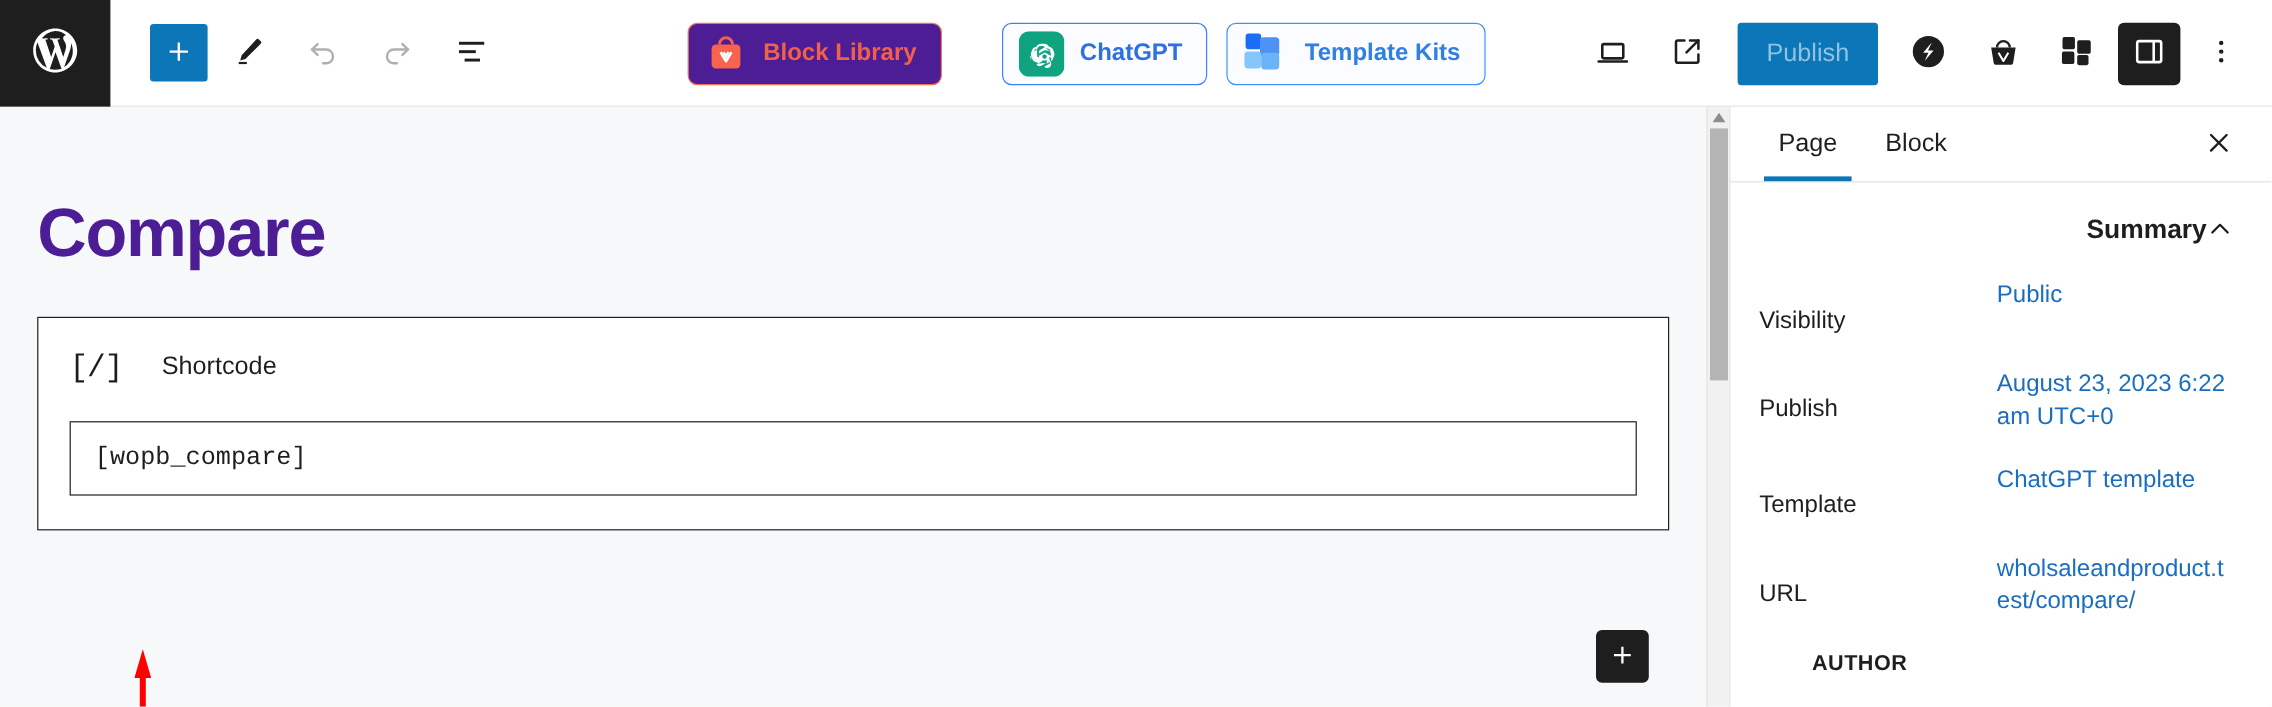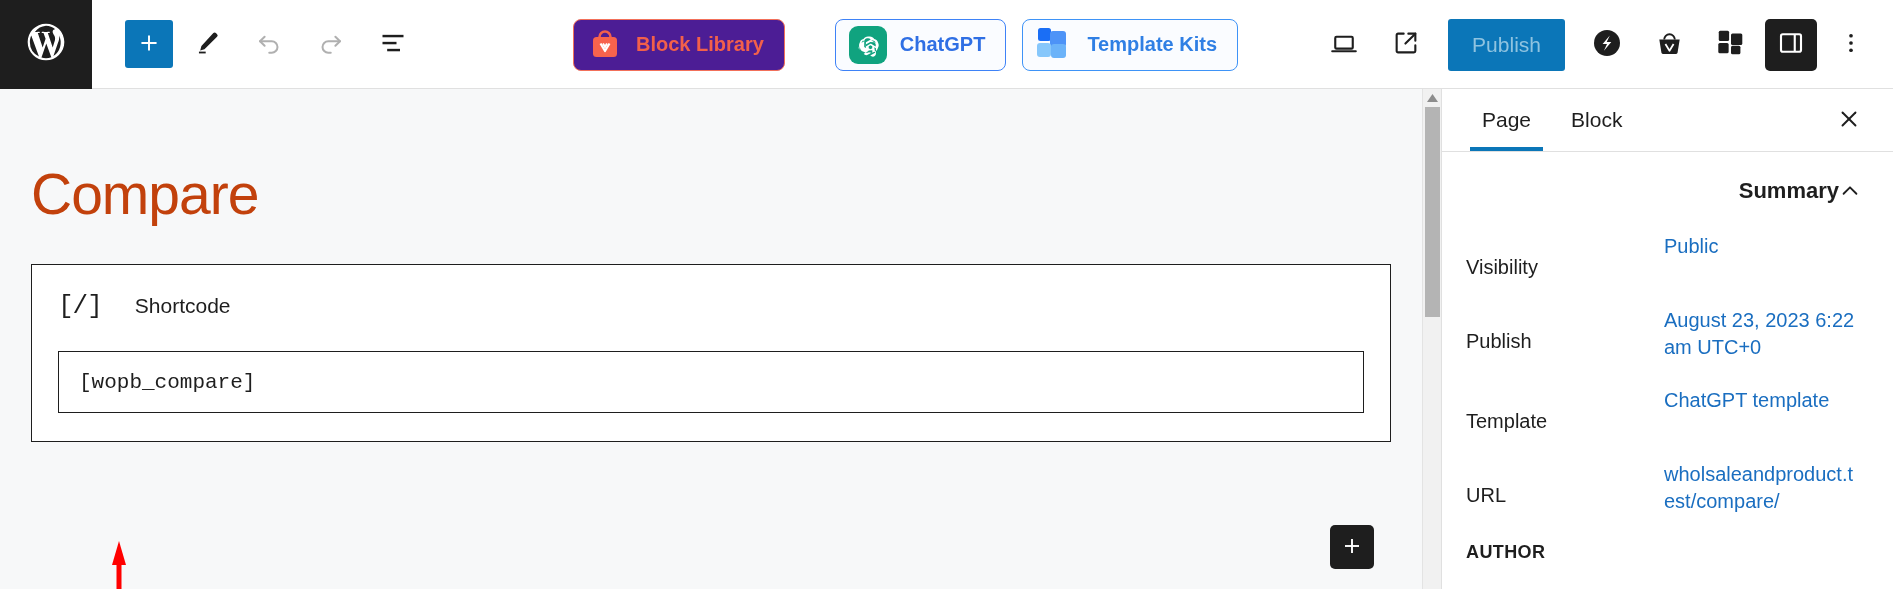--- a/index.html
+++ b/index.html
@@ -87,21 +87,21 @@
   
   .body-area { flex: 1; display: flex; min-height: 0; position: relative; }
 
   .canvas {
     flex: 1; background: #f7f8f9;
     position: relative; overflow: hidden;
   }
   .canvas-inner { padding: 72px 31px 0 31px; }
 
   .page-title {
-    font-size: 57px; font-weight: normal; color: #c2410c;
+    font-size: 57px; font-weight: bold; color: #4c1d95;
     letter-spacing: -1px; margin-bottom: 37px;
   }
 
   .shortcode-block {
     border: 1.5px solid #1e1e1e;
     background: #ffffff;
     padding: 26px 26px 28px 26px;
   }
   .sc-head { display: flex; align-items: center; gap: 33px; margin-bottom: 30px; }
   .sc-glyph { font-size: 26px; color: #1e1e1e; font-family: "Liberation Mono", monospace; letter-spacing: -1px; }
@@ -192,20 +192,21 @@
     font-size: 20px; color: #1e1e1e; line-height: 1.35; margin-top: 21px;
   }
   .sb-row-value {
     font-size: 20px; color: #1a6ec0; line-height: 1.35;
     cursor: pointer; word-break: break-word; max-width: 200px;
   }
   .sb-author {
     padding: 14px 24px 0 24px;
     font-size: 18px; font-weight: bold; color: #1e1e1e;
     letter-spacing: 0.4px;
+    margin-left: 44px;
   }
 </style>
 </head>
 <body>
 
 <div class="app">
 
   <div class="toolbar">
 
     <div class="wp-logo-box">

